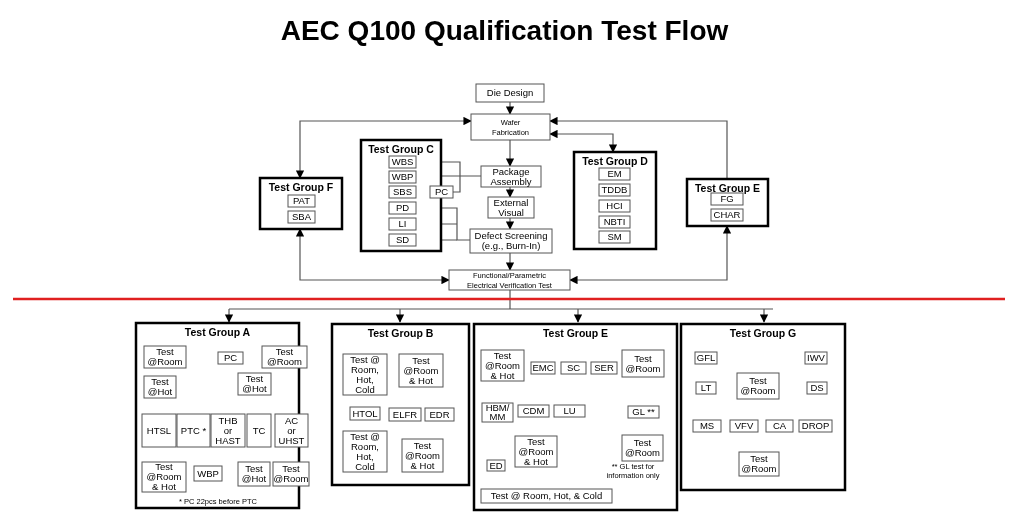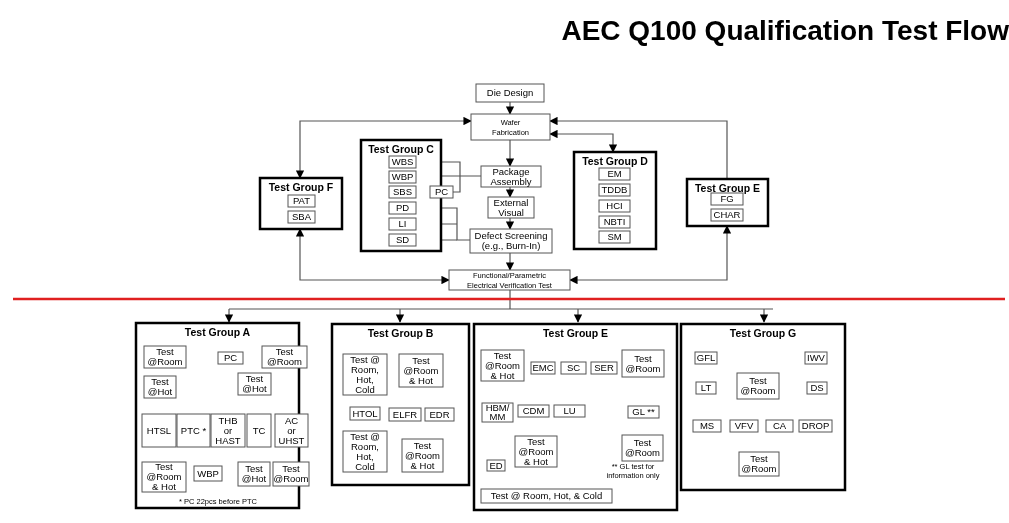--- a/index.html
+++ b/index.html
@@ -1,17 +1,17 @@
 <!DOCTYPE html>
 <html><head>
 <meta charset="utf-8">
 <style>
   html, body { margin: 0; padding: 0; background: #ffffff; }
   body { width: 1009px; height: 523px; position: relative; overflow: hidden; font-family: "Liberation Sans", sans-serif; }
-  #title { position: absolute; left: 0; top: 15px; width: 1009px; text-align: right; font-size: 28px; font-weight: bold; color: #000; font-family: "Liberation Sans", sans-serif; }
+  #title { position: absolute; left: 0; top: 15px; width: 1009px; text-align: center; font-size: 28px; font-weight: bold; color: #000; font-family: "Liberation Sans", sans-serif; }
   svg { position: absolute; left: 0; top: 0; }
   svg text { font-family: "Liberation Sans", sans-serif; fill: #000; }
   .box { fill: #fff; stroke: #555; stroke-width: 1; }
   .grp { fill: #fff; stroke: #000; stroke-width: 2.5; }
   .ln { stroke: #555; stroke-width: 1.2; fill: none; }
   .t { font-size: 9.5px; }
   .tg { font-size: 10.5px; font-weight: bold; }
   .ts { font-size: 7.5px; }
 </style>
 </head>

